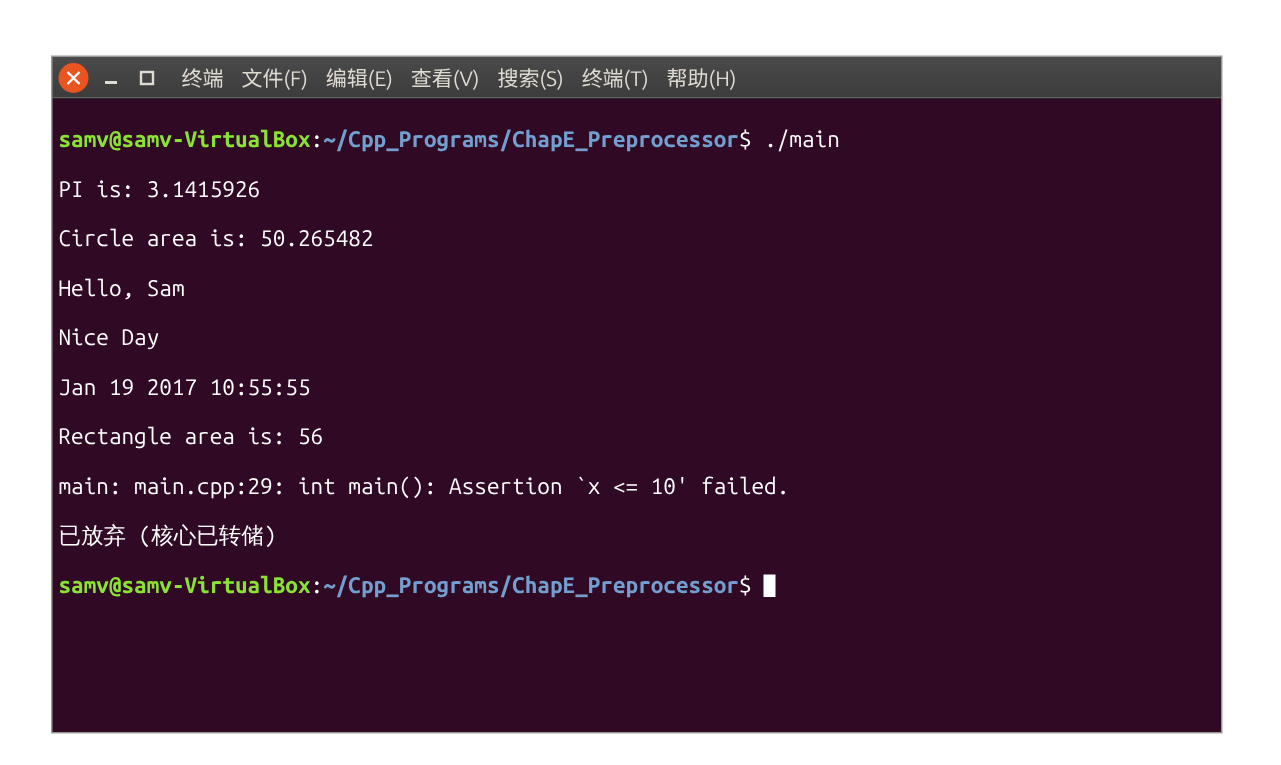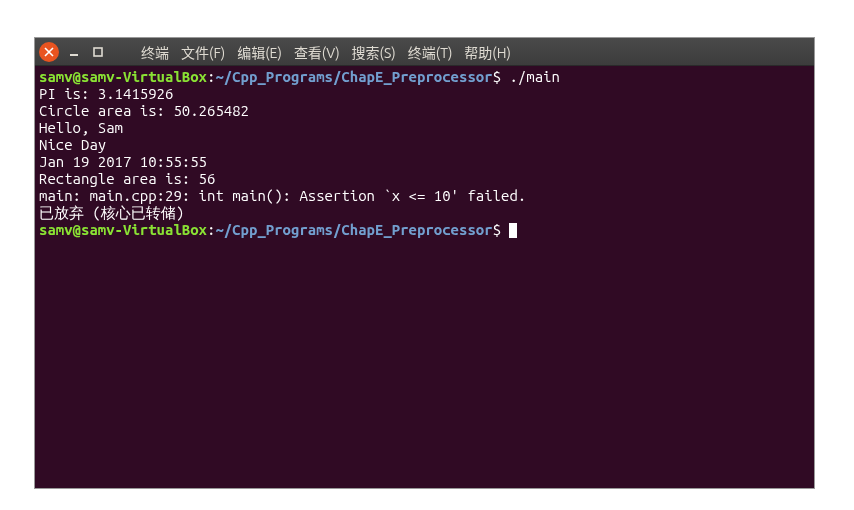--- a/index.html
+++ b/index.html
@@ -59,21 +59,21 @@
       cursor: pointer;
       margin-right: 6px;
     }
     .btn-minimize svg, .btn-maximize svg {
       width: 12px;
       height: 12px;
     }
     .menu {
       display: flex;
       gap: 4px;
-      margin-left: 24px;
+      margin-left: 4px;
       color: #dfdbd2;
       font-size: 14px;
     }
     .menu-item {
       padding: 2px 4px;
       cursor: pointer;
     }
     .terminal-body {
       background: #300a24;
       height: calc(100% - 28px);
@@ -98,20 +98,21 @@
     }
     .cursor {
       display: inline-block;
       width: 8px;
       height: 15px;
       background: #ffffff;
       vertical-align: text-bottom;
     }
     .line {
       display: block;
+      margin-top: 16px;
     }
   </style>
 </head>
 <body>
 
 <div class="window">
   <div class="titlebar">
     <div class="window-controls">
       <div class="btn-close">
         <svg viewBox="0 0 10 10">

